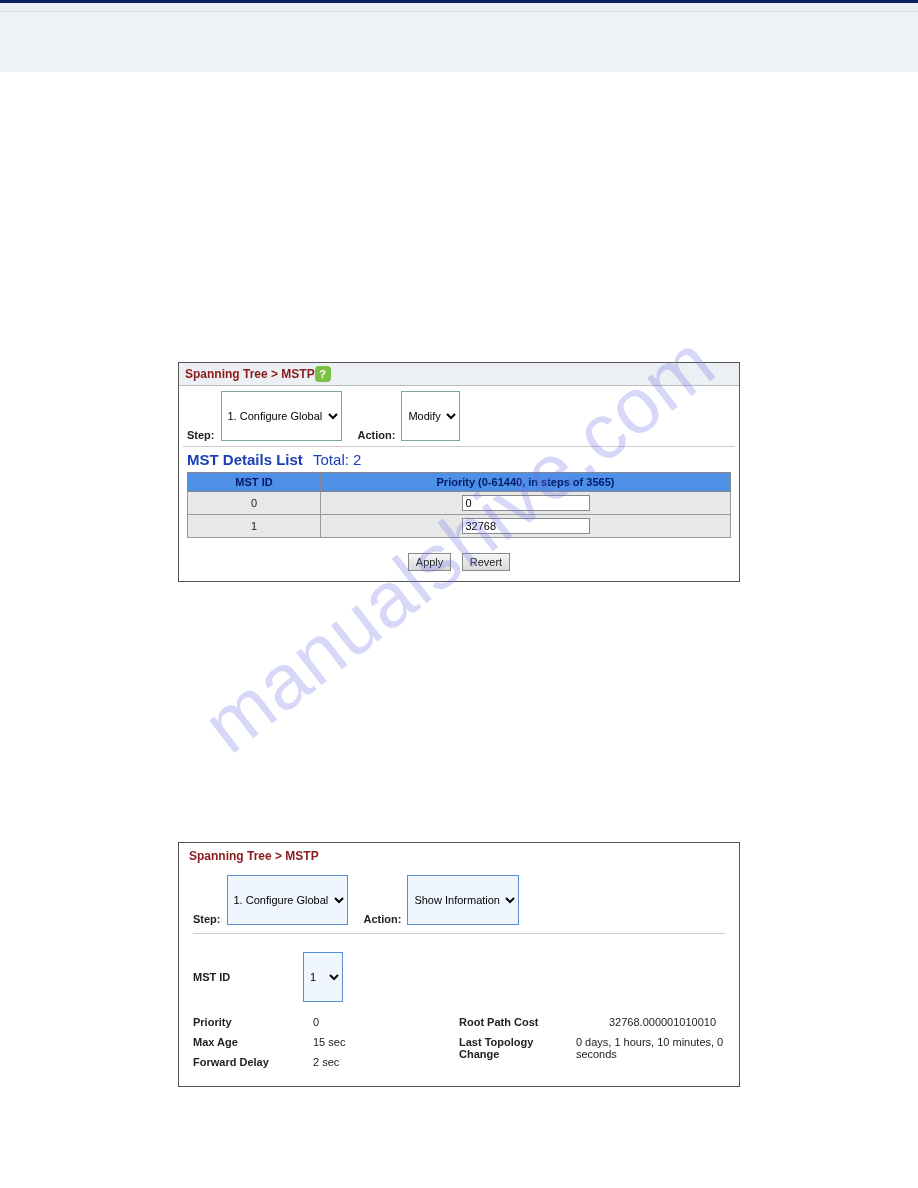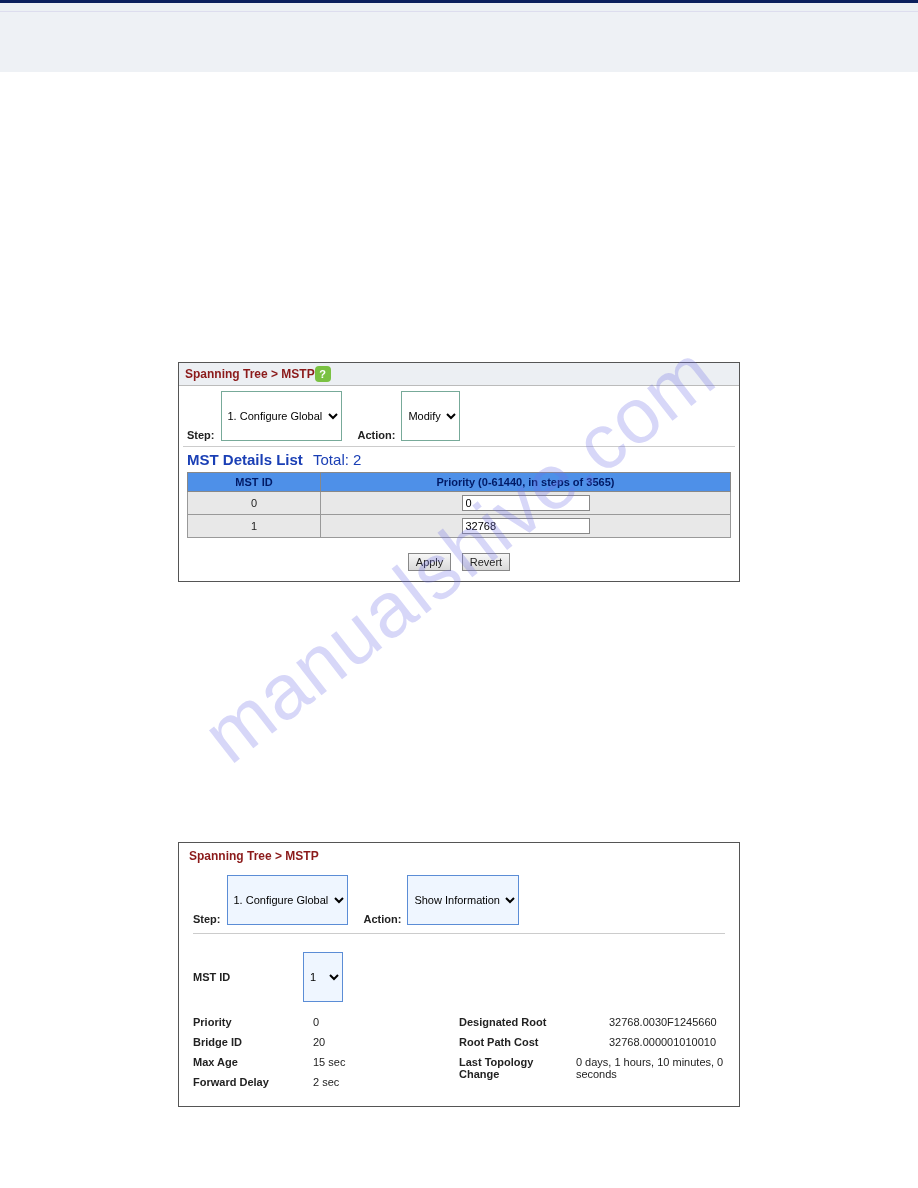--- a/index.html
+++ b/index.html
@@ -95,37 +95,29 @@
         <span class="lbl" style="width:100px">MST ID</span>
         <select class="sel-blue" style="width:40px"><option>1</option></select>
       </div>
       <div class="info-cols">
         <div class="col">
           <div class="kv">
               <span class="k">Priority</span>
               <span>0</span>
             </div>
           <div class="kv">
-              <span class="k">Bridge ID</span>
-              <span>20</span>
-            </div>
-          <div class="kv">
               <span class="k">Max Age</span>
               <span>15 sec</span>
             </div>
           <div class="kv">
               <span class="k">Forward Delay</span>
               <span>2 sec</span>
             </div>
         </div>
         <div class="col">
-          <div class="kv kv2">
-              <span class="k">Designated Root</span>
-              <span>32768.0030F1245660</span>
-            </div>
           <div class="kv kv2">
               <span class="k">Root Path Cost</span>
               <span>32768.000001010010</span>
             </div>
           <div class="kv kv2">
               <span class="k">Last Topology Change</span>
               <span>0 days, 1 hours, 10 minutes, 0 seconds</span>
             </div>
         </div>
       </div>

